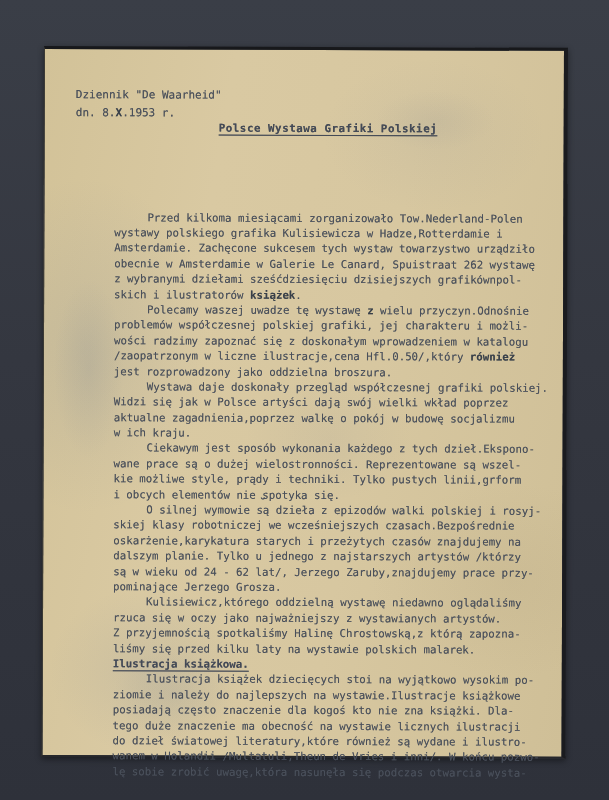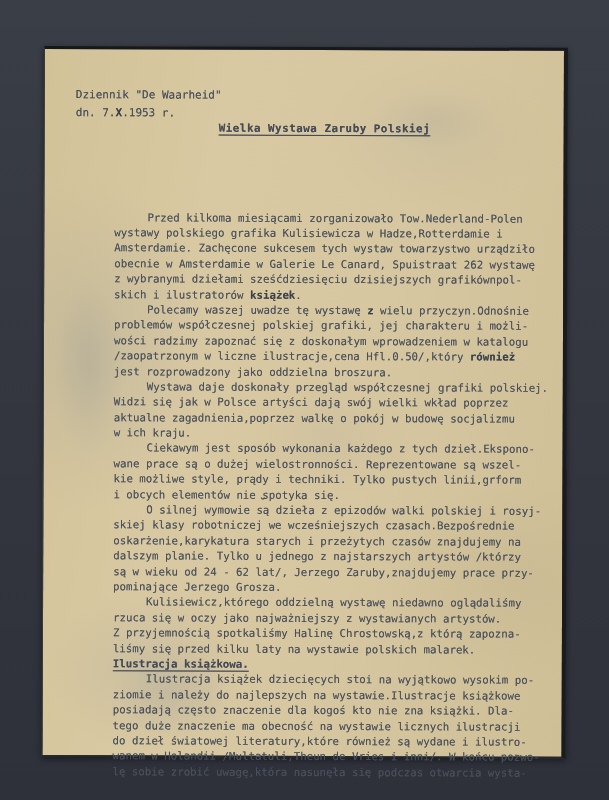--- a/index.html
+++ b/index.html
@@ -56,23 +56,23 @@
 <body>
 
 <div class="stage">
   <div class="paper">
     <div class="stain s1"></div>
     <div class="stain s2"></div>
     <div class="stain s3"></div>
 
     <div class="header">
       <div>Dziennik "De Waarheid"</div>
-      <div><span>dn. 7.</span><span class="overstruck">X</span><span>.1953 r.</span></div>
+      <div><span>dn. 8.</span><span class="overstruck">X</span><span>.1953 r.</span></div>
     </div>
 
-    <div class="title">Wielka Wystawa Zaruby Polskiej</div>
+    <div class="title">Polsce Wystawa Grafiki Polskiej</div>
 
     <div class="body-block">
       
       <span class="mark-62">˘</span>
     <div class="tline indent"><span>Przed kilkoma miesiącami zorganizowało Tow.Nederland-Polen</span></div><div class="tline"><span>wystawy polskiego grafika Kulisiewicza w Hadze,Rotterdamie i</span></div><div class="tline"><span>Amsterdamie. Zachęcone sukcesem tych wystaw towarzystwo urządziło</span></div><div class="tline"><span>obecnie w Amsterdamie w Galerie Le Canard, Spuistraat 262 wystawę</span></div><div class="tline"><span>z wybranymi dziełami sześćdziesięciu dzisiejszych grafikównpol-</span></div><div class="tline"><span>skich i ilustratorów </span><span class="overstruck">książek</span><span>.</span></div><div class="tline indent"><span>Polecamy waszej uwadze tę wystawę </span><span class="overstruck">z</span><span> wielu przyczyn.Odnośnie</span></div><div class="tline"><span>problemów współczesnej polskiej grafiki, jej charakteru i możli-</span></div><div class="tline"><span>wości radzimy zapoznać się z doskonałym wprowadzeniem w katalogu</span></div><div class="tline"><span>/zaopatrzonym w liczne ilustracje,cena Hfl.0.50/,który </span><span class="overstruck">również</span></div><div class="tline"><span>jest rozprowadzony jako oddzielna broszura.</span></div><div class="tline indent"><span>Wystawa daje doskonały przegląd współczesnej grafiki polskiej.</span></div><div class="tline"><span>Widzi się jak w Polsce artyści dają swój wielki wkład poprzez</span></div><div class="tline"><span>aktualne zagadnienia,poprzez walkę o pokój w budowę socjalizmu</span></div><div class="tline"><span>w ich kraju.</span></div><div class="tline indent"><span>Ciekawym jest sposób wykonania każdego z tych dzieł.Ekspono-</span></div><div class="tline"><span>wane prace są o dużej wielostronności. Reprezentowane są wszel-</span></div><div class="tline"><span>kie możliwe style, prądy i techniki. Tylko pustych linii,grform</span></div><div class="tline"><span>i obcych elementów nie spotyka się.</span></div><div class="tline indent"><span>O silnej wymowie są dzieła z epizodów walki polskiej i rosyj-</span></div><div class="tline"><span>skiej klasy robotniczej we wcześniejszych czasach.Bezpośrednie</span></div><div class="tline"><span>oskarżenie,karykatura starych i przeżytych czasów znajdujemy na</span></div><div class="tline"><span>dalszym planie. Tylko u jednego z najstarszych artystów /którzy</span></div><div class="tline"><span>są w wieku od 24 - 62 lat/, Jerzego Zaruby,znajdujemy prace przy-</span></div><div class="tline"><span>pominające Jerzego Grosza.</span></div><div class="tline indent"><span>Kulisiewicz,którego oddzielną wystawę niedawno oglądaliśmy</span></div><div class="tline"><span>rzuca się w oczy jako najważniejszy z wystawianych artystów.</span></div><div class="tline"><span>Z przyjemnością spotkaliśmy Halinę Chrostowską,z którą zapozna-</span></div><div class="tline"><span>liśmy się przed kilku laty na wystawie polskich malarek.</span></div><div class="tline uline"><span>Ilustracja książkowa.</span></div><div class="tline indent"><span>Ilustracja książek dziecięcych stoi na wyjątkowo wysokim po-</span></div><div class="tline"><span>ziomie i należy do najlepszych na wystawie.Ilustracje książkowe</span></div><div class="tline"><span>posiadają często znaczenie dla kogoś kto nie zna książki. Dla-</span></div><div class="tline"><span>tego duże znaczenie ma obecność na wystawie licznych ilustracji</span></div><div class="tline"><span>do dzieł światowej literatury,które również są wydane i ilustro-</span></div><div class="tline"><span>wanem w Holandii /Multatuli,Theun de Vries i inni/. W końcu pozwo-</span></div><div class="tline"><span>lę sobie zrobić uwagę,która nasunęła się podczas otwarcia wysta-</span></div></div>
   </div>
 </div>
 
 </body></html>

